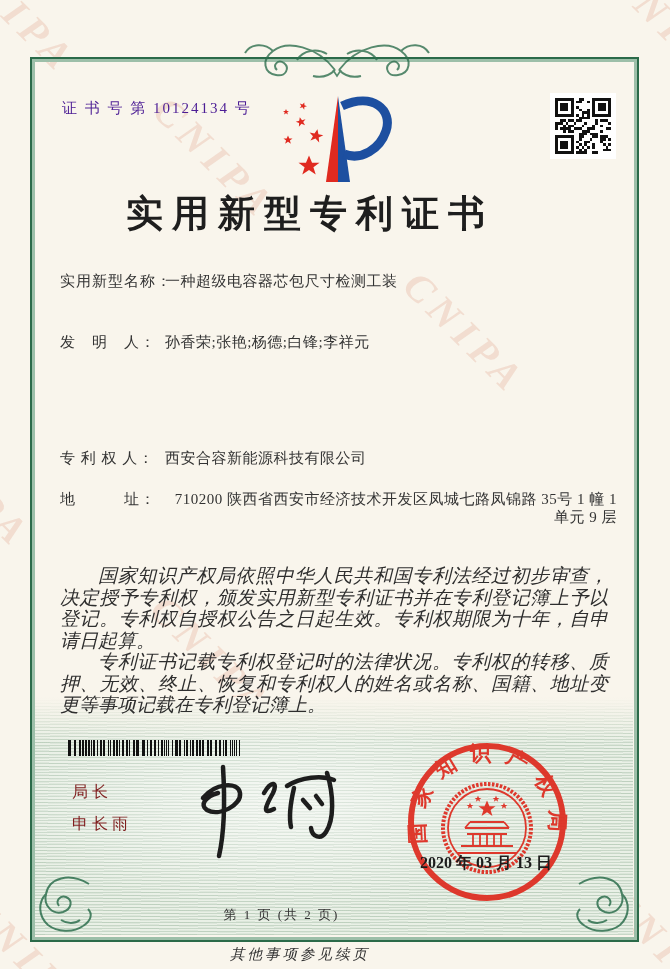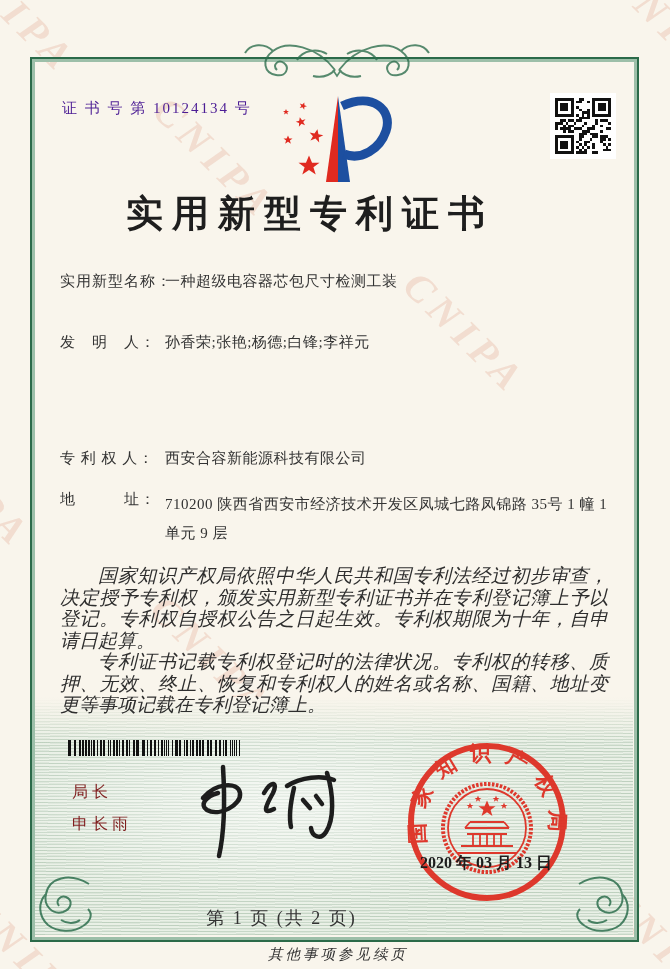--- a/index.html
+++ b/index.html
@@ -33,21 +33,21 @@
           color:#4c1d95;z-index:5;}
   .logo{position:absolute;left:281px;top:94px;z-index:5;}
   .qr{position:absolute;left:550px;top:93px;width:66px;height:66px;background:#fff;
       padding:5px;box-sizing:border-box;z-index:5;}
   .title{position:absolute;left:30px;top:189px;width:560px;text-align:center;
          font-size:37px;font-weight:600;letter-spacing:9px;color:#1e1e1e;z-index:5;}
 
   .row{position:absolute;left:60px;font-size:15px;color:#333;z-index:5;white-space:nowrap;}
   .lab{display:inline-block;width:105px;letter-spacing:1px;vertical-align:top;}
   .val{letter-spacing:0.5px;}
-  .val.wrap{display:inline-block;width:452px;white-space:normal;line-height:29px;}
+  .val.wrap{display:inline-block;width:452px;white-space:normal;line-height:18px;text-align:right;}
   .grant2{position:absolute;left:286px;top:0;white-space:nowrap;}
   .grant2 .lab{width:auto;margin-right:4px;}
 
   .paras{position:absolute;left:60px;top:565px;width:548px;z-index:5;
          font-size:19px;line-height:21.5px;color:#2e2e2e;text-align:justify;
          font-style:italic;}
   .paras p{margin:0;text-indent:2em;}
 
   .barcode{position:absolute;left:68px;top:740px;width:172px;height:16px;z-index:5;}
 
@@ -55,23 +55,23 @@
           font-family:"Liberation Sans","DejaVu Sans",sans-serif;
           font-size:16px;letter-spacing:4px;color:#7f1d1d;line-height:32px;}
   .autograph{position:absolute;left:175px;top:760px;z-index:5;}
 
   .seal{position:absolute;left:405px;top:740px;z-index:6;}
   .sealdate{position:absolute;left:420px;top:853px;width:132px;text-align:center;
             font-size:16px;font-weight:bold;color:#1c1c1c;letter-spacing:0px;
             z-index:7;white-space:nowrap;}
 
   .pageinfo{position:absolute;left:30px;top:906px;width:503px;text-align:center;
-            font-size:18px;color:#333;letter-spacing:2px;z-index:5;}
+            font-size:13px;color:#333;letter-spacing:2px;z-index:5;}
   .contnote{position:absolute;left:0;top:945px;width:600px;text-align:center;
-            font-size:14.5px;font-style:italic;color:#333;letter-spacing:3px;z-index:5;padding-left:38px;}
+            font-size:14.5px;font-style:italic;color:#333;letter-spacing:3px;z-index:5;}
 </style>
 </head>
 <body>
 
 <div class="page">
 
   <span class="wm" style="left:15px;top:12px">CNIPA</span>
   <span class="wm" style="left:215px;top:158px">CNIPA</span>
   <span class="wm" style="left:672px;top:28px">CNIPA</span>
   <span class="wm" style="left:465px;top:333px">CNIPA</span>

